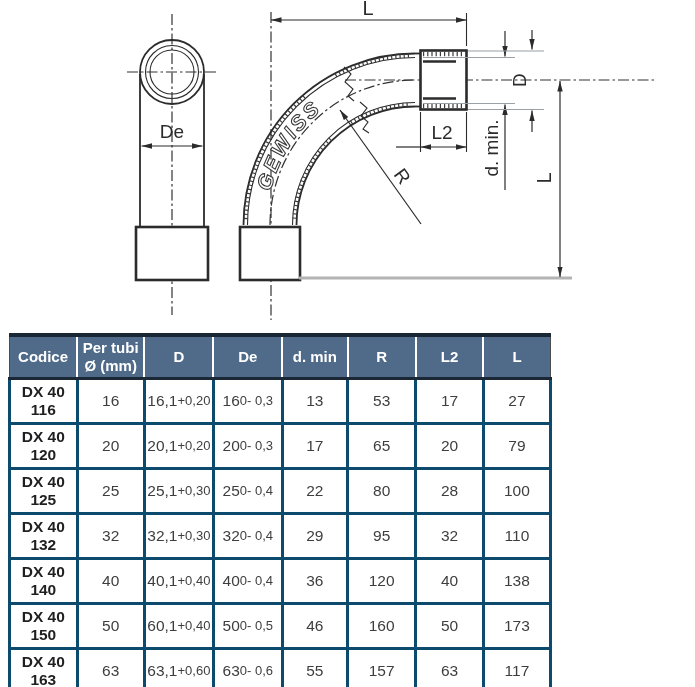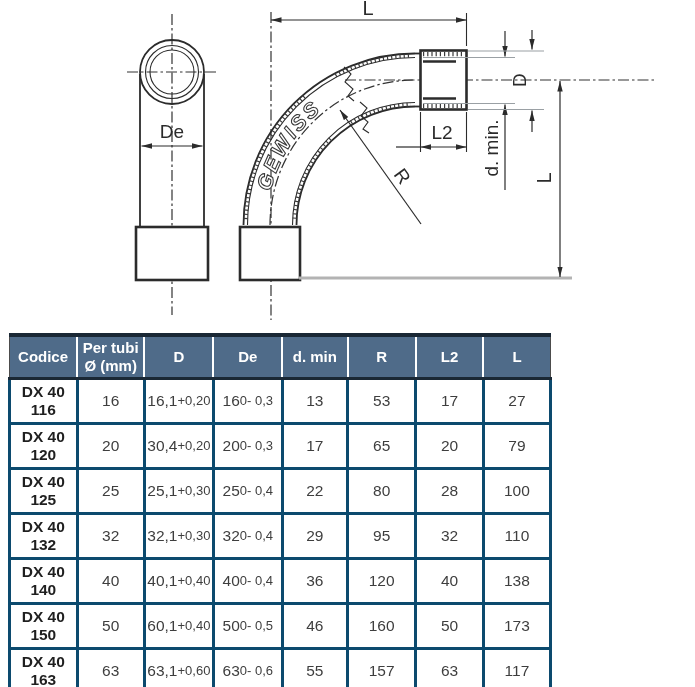--- a/index.html
+++ b/index.html
@@ -188,21 +188,21 @@
     <td>53</td>
     <td>17</td>
     <td>27</td>
   </tr>
 
   <tr>
     <td class="codice">DX 40 120</td>
     <td>20</td>
     <td>
       <span class="tolcell">
-        <span class="val">30,4</span>
+        <span class="val">20,1</span>
         <span class="tol">
           <span>+0,2</span>
           <span>0</span>
         </span>
       </span>
     </td>
     <td>
       <span class="tolcell">
         <span class="val">20</span>
         <span class="tol">

